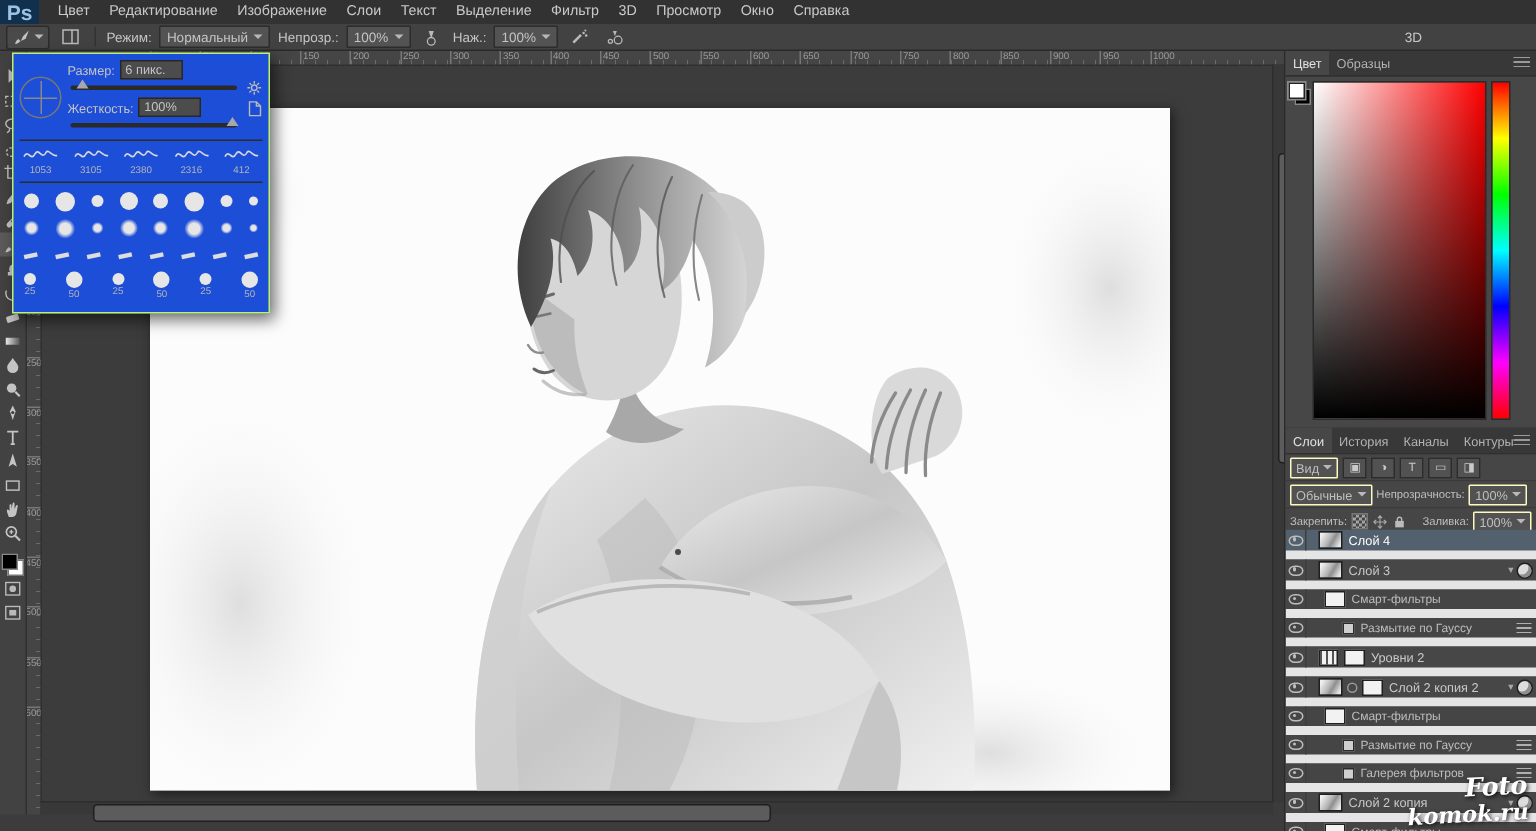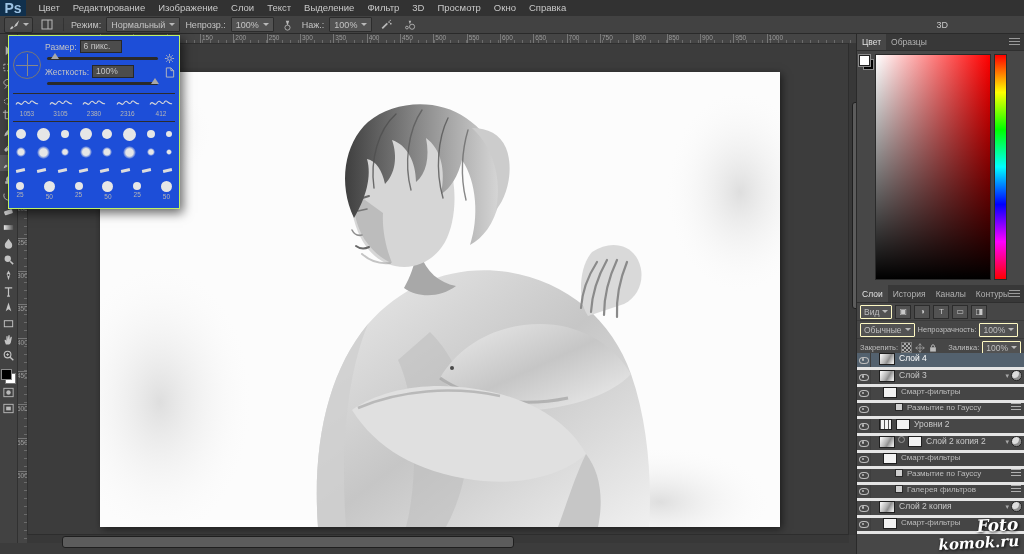--- a/index.html
+++ b/index.html
@@ -96,21 +96,21 @@
         padding:0 3px;gap:3px;border-radius:1px;white-space:nowrap}
   .kind{width:14px;height:12px;background:#525252;border:1px solid #2c2c2c;display:flex;
         align-items:center;justify-content:center;font-size:8px;color:#c9c9c9;flex:none}
   .ic-checker{width:9px;height:9px;border:1px solid #777;
         background-image:linear-gradient(45deg,#aaa 25%,transparent 25%,transparent 75%,#aaa 75%),
                          linear-gradient(45deg,#aaa 25%,transparent 25%,transparent 75%,#aaa 75%);
         background-size:4px 4px;background-position:0 0,2px 2px}
 
   
   .layer-list{position:absolute;left:0;right:0;top:68px;bottom:0;overflow:hidden}
-  .lrow{display:flex;align-items:flex-start;height:14px;border-bottom:3px solid #e5e5e5;
+  .lrow{display:flex;align-items:center;height:14px;border-bottom:6px solid #e5e5e5;
         background:#474747;padding-right:2px;font-size:8.5px}
   .lrow.sub{height:13px;background:#454545}
   .lrow.sel{background:#53616e}
   .lrow.sel .lname{color:#fff}
   .eyecell{width:13px;align-self:stretch;border-right:1px solid #3e3e3e;display:flex;
            align-items:center;justify-content:center;flex:none}
   .eye{width:8px;height:5px;border:1px solid #bdbdbd;border-radius:50% / 60%;position:relative}
   .eye::after{content:"";position:absolute;left:2px;top:.5px;width:2.5px;height:2.5px;
               background:#bdbdbd;border-radius:50%}
   .thumb{width:16px;height:12px;border:1px solid #1f1f1f;flex:none;margin:0 2px;box-sizing:border-box}

